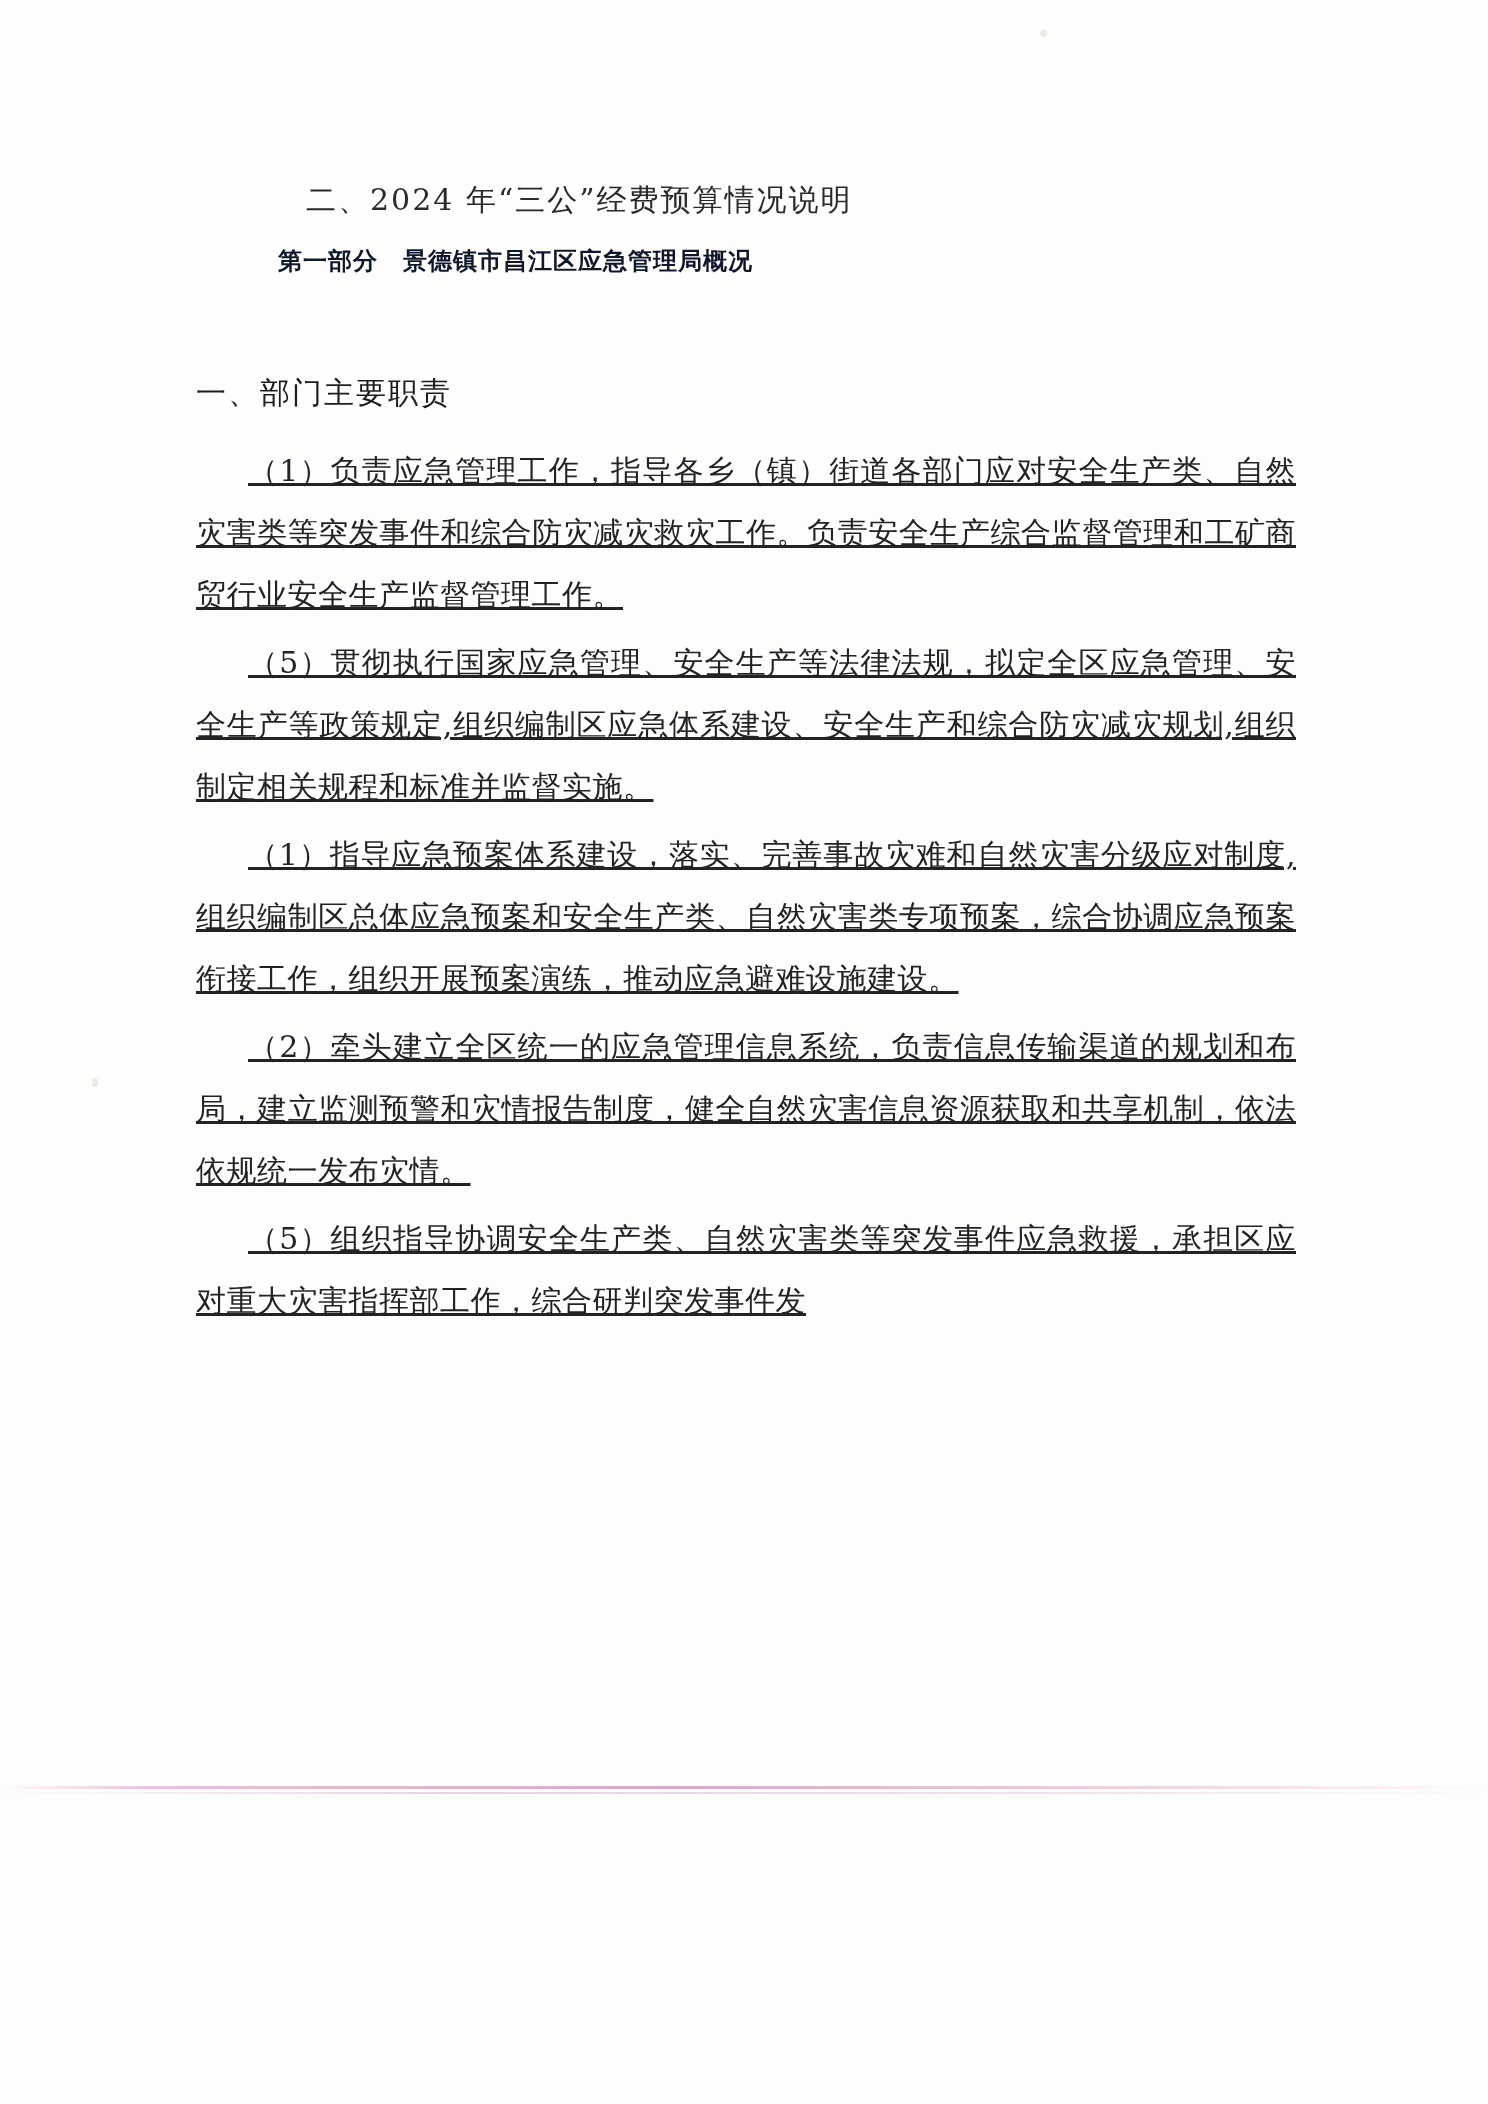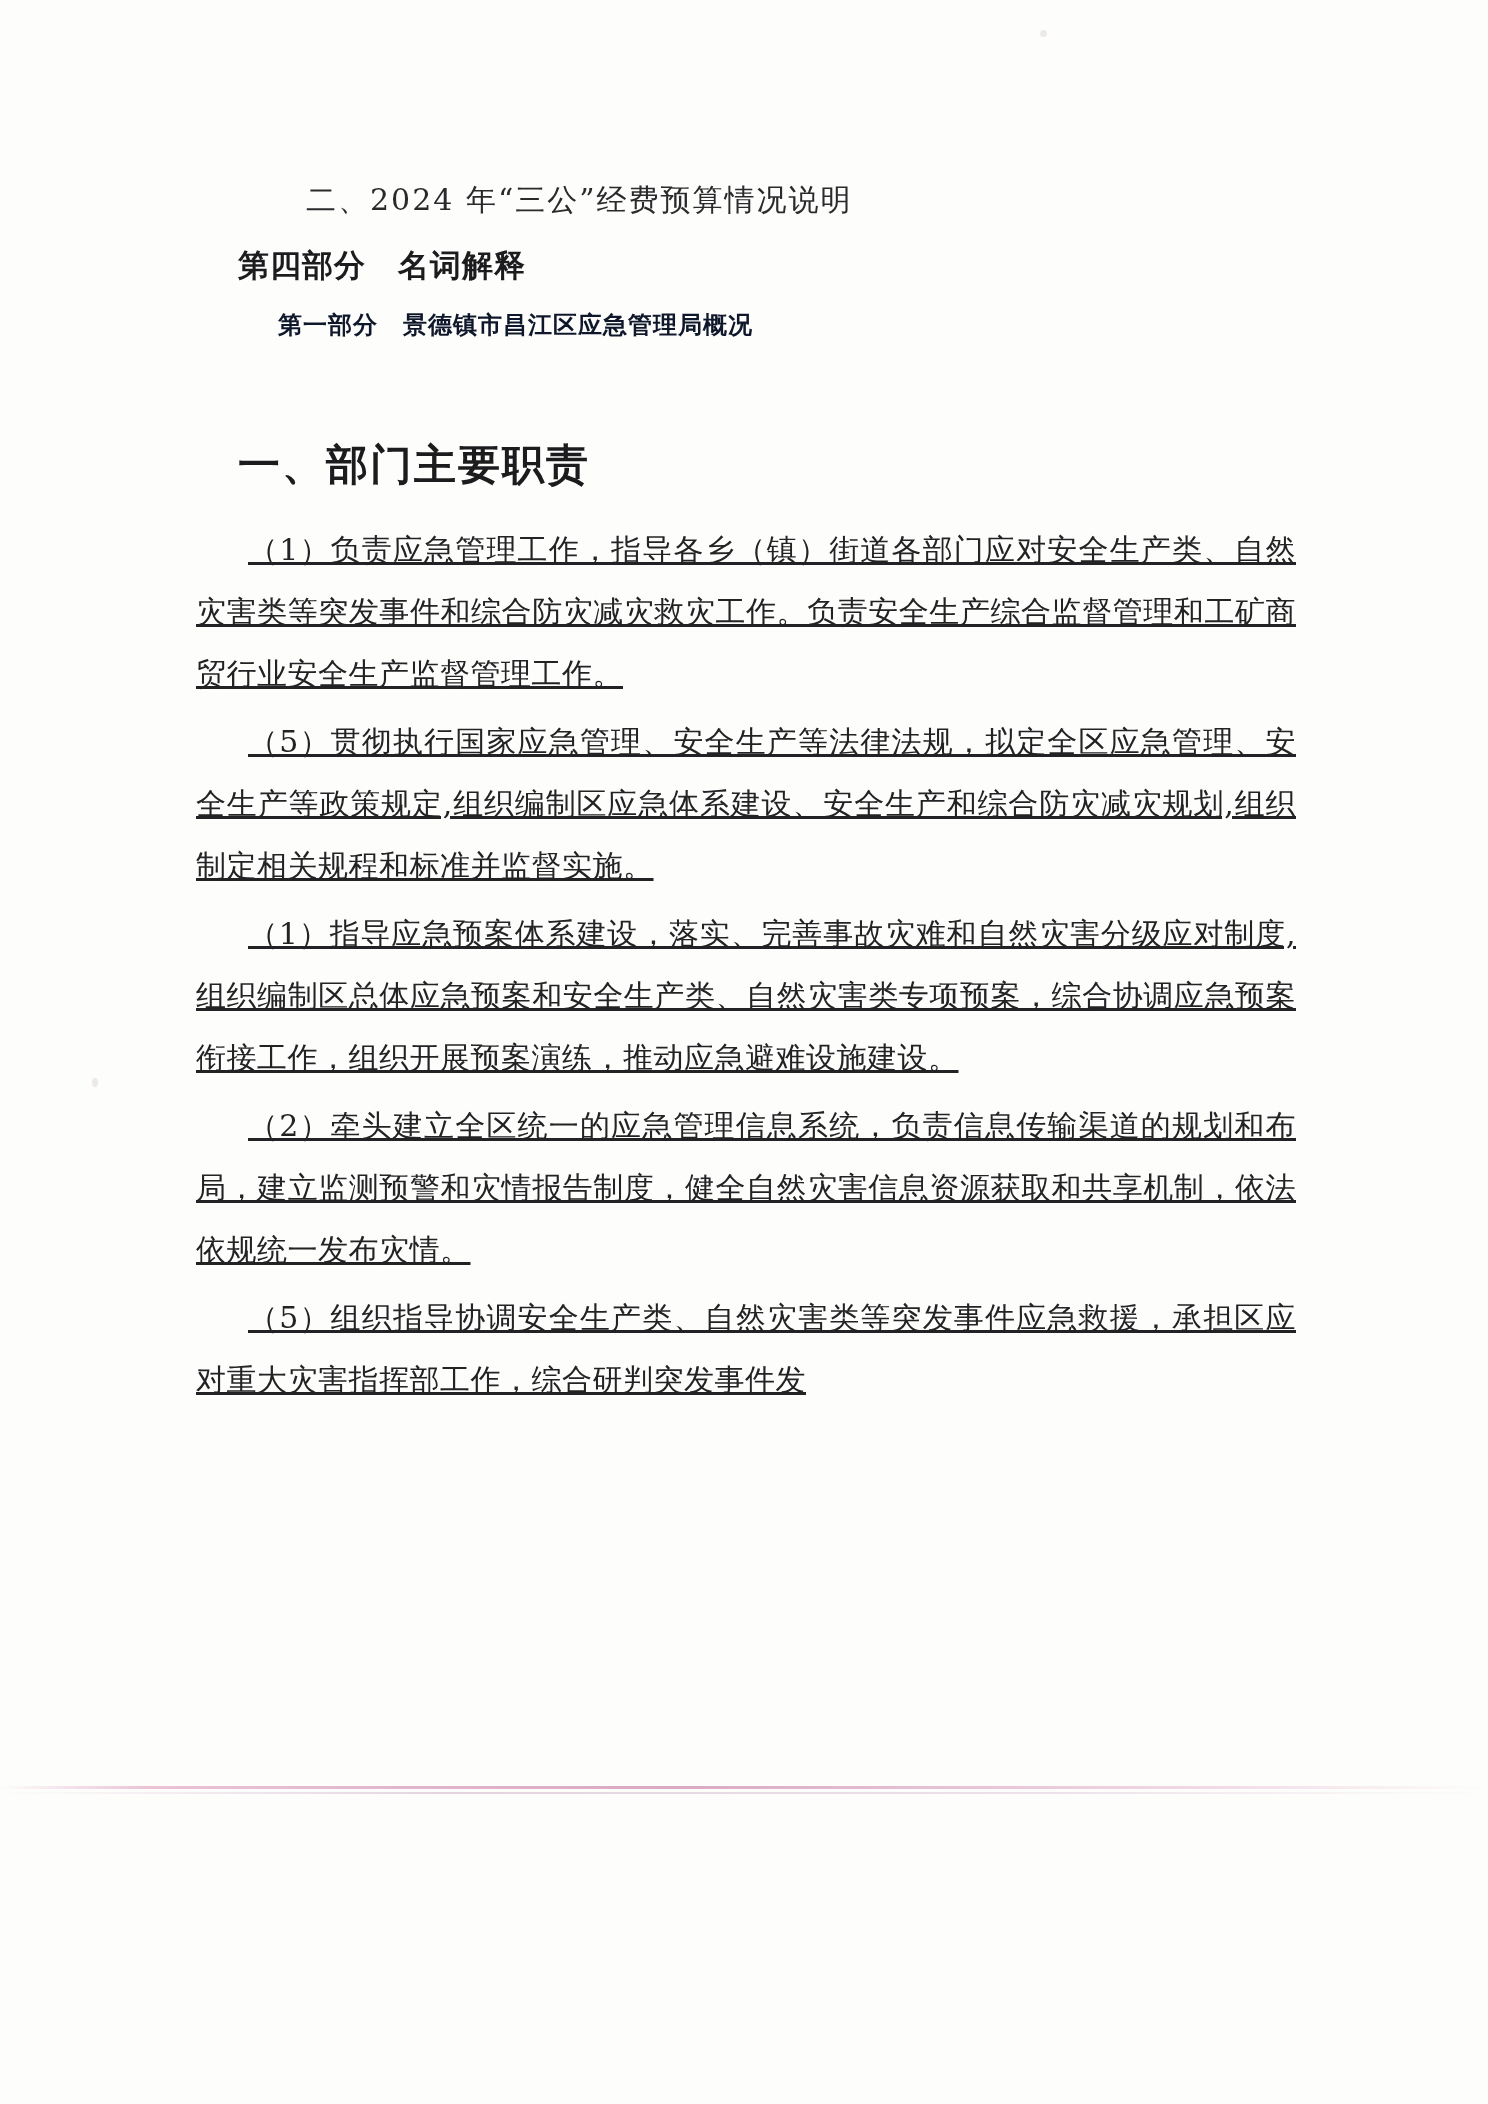--- a/index.html
+++ b/index.html
@@ -71,25 +71,24 @@
     font-weight: bold;
     font-size: 24px;
     color: #0f172a;
     letter-spacing: 1px;
     margin-left: 82px;
     margin-bottom: 96px;
     white-space: nowrap;
   }
   .section-title {
     font-family: "DejaVu Sans", sans-serif;
-    font-weight: bold;
-    font-size: 42px;
+    font-weight: normal;
+    font-size: 30px;
     color: #1c1c1e;
     letter-spacing: 2px;
-    margin-left: 42px;
     margin-bottom: 26px;
     white-space: nowrap;
   }
   .para {
     font-family: "DejaVu Serif", serif;
     font-size: 30px;
     line-height: 62px;
     color: #232325;
     text-align: justify;
     text-justify: inter-character;
@@ -109,21 +108,20 @@
   <div class="scan-speck" style="left:1040px; top:30px; width:7px; height:7px;"></div>
   <div class="scan-speck" style="left:92px; top:1078px; width:6px; height:9px;"></div>
   <div class="scan-line" style="top:1786px; background:linear-gradient(90deg, rgba(231,185,207,0) 0%, rgba(231,185,207,0.85) 10%, rgba(214,160,190,0.9) 45%, rgba(231,185,207,0.55) 80%, rgba(231,185,207,0) 100%);"></div>
   <div class="scan-line" style="top:1792px; height:2px; background:linear-gradient(90deg, rgba(200,160,190,0) 0%, rgba(200,160,190,0.45) 30%, rgba(200,160,190,0.3) 70%, rgba(200,160,190,0) 100%);"></div>
 
   <div class="content">
     <div class="doc-body">
 
       <div class="line-heading-sub">二、2024 年“三公”经费预算情况说明</div>
 
-      <div class="line-bold-1">第四部分　名词解释</div>
 
       <div class="line-bold-2">第一部分　景德镇市昌江区应急管理局概况</div>
 
       <div class="section-title">一、部门主要职责</div>
 
       <p class="para indent">（1）负责应急管理工作，指导各乡（镇）街道各部门应对安全生产类、自然灾害类等突发事件和综合防灾减灾救灾工作。负责安全生产综合监督管理和工矿商贸行业安全生产监督管理工作。</p>
 
       <p class="para indent">（5）贯彻执行国家应急管理、安全生产等法律法规，拟定全区应急管理、安全生产等政策规定,组织编制区应急体系建设、安全生产和综合防灾减灾规划,组织制定相关规程和标准并监督实施。</p>
 
       <p class="para indent">（1）指导应急预案体系建设，落实、完善事故灾难和自然灾害分级应对制度,组织编制区总体应急预案和安全生产类、自然灾害类专项预案，综合协调应急预案衔接工作，组织开展预案演练，推动应急避难设施建设。</p>

